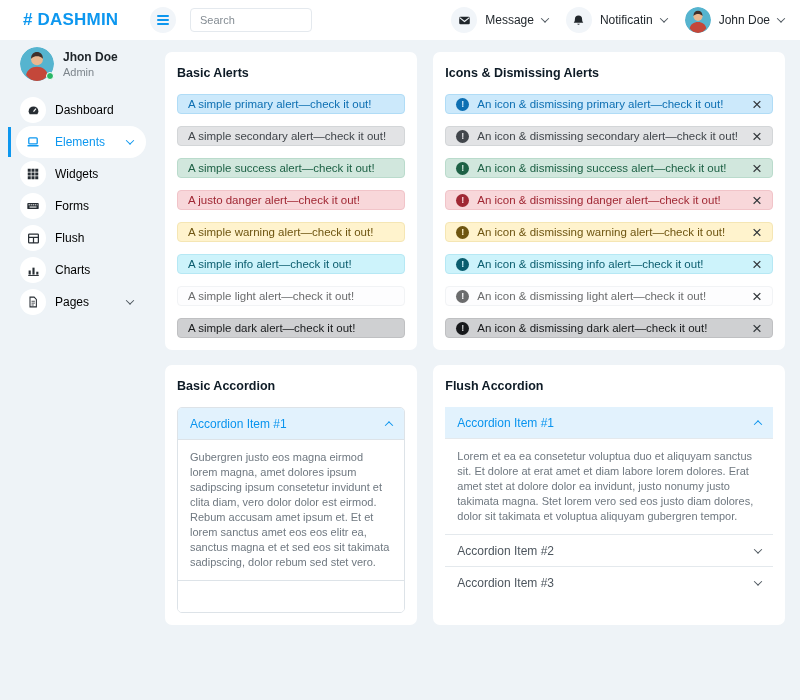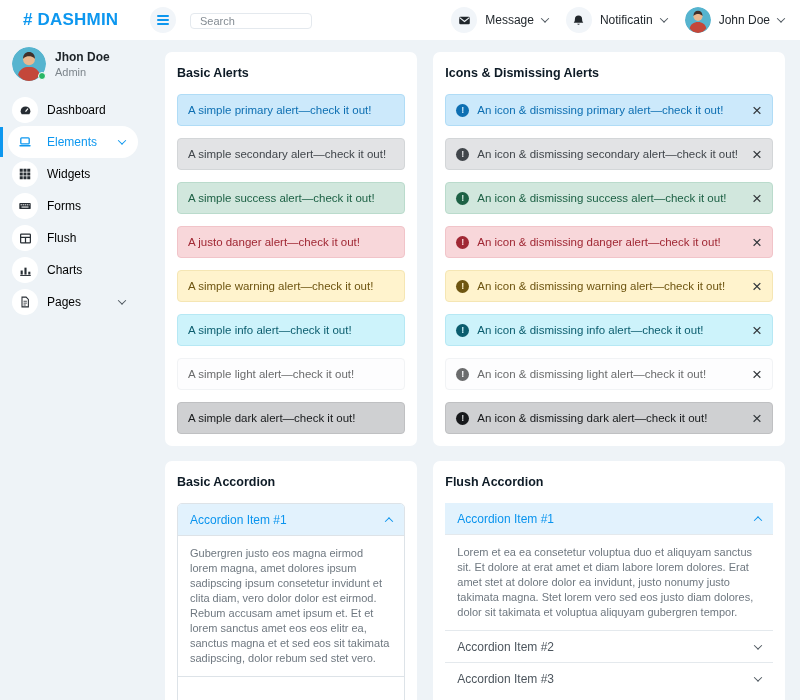--- a/index.html
+++ b/index.html
@@ -9,38 +9,38 @@
   
   .navbar { position:fixed; top:0; left:0; right:0; height:40px; background:#fff;
     display:flex; align-items:center; z-index:20; }
   .brand { width:150px; padding-left:23px; font-size:17px; font-weight:bold;
     color:#0d97ef; letter-spacing:.2px; white-space:nowrap; }
   .icon-circle { width:26px; height:26px; border-radius:50%; background:#f1f5f9;
     display:flex; align-items:center; justify-content:center; flex:none; color:#20262b; }
   .hamburger { width:12px; height:2px; background:#0d97ef; border-radius:1px;
     box-shadow:0 -4px 0 #0d97ef, 0 4px 0 #0d97ef; }
   .search-box { margin-left:14px; }
-  .search-box input { width:122px; height:16px; border:1px solid #e4e9ee; border-radius:4px;
+  .search-box input { width:122px; height:24px; border:1px solid #e4e9ee; border-radius:4px;
     padding:0 9px; font-size:11px; color:#444; outline:none; background:#fff;
     font-family:inherit; }
   .search-box input::placeholder { color:#848c93; }
   .nav-right { margin-left:auto; display:flex; align-items:center; padding-right:16px; }
   .nav-drop { display:flex; align-items:center; gap:8px; margin-left:18px;
     font-size:12px; color:#22282d; cursor:pointer; }
   .chev { display:inline-block; width:6px; height:6px;
     border-right:1.5px solid #4d565e; border-bottom:1.5px solid #4d565e;
     transform:rotate(45deg) translate(-1px,-1px); }
   .chev.blue { border-color:#0d97ef; }
   .avatar { position:relative; flex:none; }
   .avatar svg { display:block; border-radius:50%; }
   .status-dot { position:absolute; right:0; bottom:1px; width:8px; height:8px;
     border-radius:50%; background:#28b765; border:1.5px solid #fff; }
 
   
-  .sidebar { position:fixed; top:40px; left:0; bottom:0; width:150px; background:#eef3f7; z-index:10; }
+  .sidebar { position:fixed; top:40px; left:8px; bottom:0; width:150px; background:#eef3f7; z-index:10; }
   .user { display:flex; align-items:center; gap:9px; padding:7px 12px 13px; }
   .user-name { font-size:12px; font-weight:bold; color:#1c2227; }
   .user-role { font-size:11px; color:#7d858c; margin-top:2px; }
   .snav-item { position:relative; height:32px; display:flex; align-items:center;
     margin:0 12px 0 8px; padding-left:4px; border-radius:999px; font-size:12px;
     color:#000000; cursor:pointer; }
   .snav-icon { width:26px; height:26px; border-radius:50%; background:#fff;
     display:flex; align-items:center; justify-content:center; margin-right:9px;
     color:#272d33; flex:none; }
   .snav-item .chev { margin-left:auto; margin-right:13px; }
@@ -50,21 +50,21 @@
     width:3px; background:#0d97ef; }
 
   
   .main { position:fixed; left:150px; top:40px; right:0; bottom:0; background:#eef3f7;
     padding:12px 15px; display:grid; grid-template-columns:1fr 1fr; gap:15px 16px;
     align-content:start; overflow:hidden; }
   .card { background:#fff; border-radius:7px; padding:12px; }
   .card-title { font-size:12.5px; font-weight:bold; color:#0e1b26; margin:2px 0 14px; }
 
   
-  .alert { height:32px; display:flex; align-items:center; gap:8px; border:1px solid;
+  .alert { height:20px; display:flex; align-items:center; gap:8px; border:1px solid;
     border-radius:4px; padding:0 10px; font-size:11.5px; margin-bottom:12px;
     background:var(--bg); white-space:nowrap; overflow:hidden; }
   .alert:last-child { margin-bottom:0; }
   .alert-primary   { --bg:#cce9fb; border-color:#b0dcf6; color:#0d6fb2; }
   .alert-secondary { --bg:#e2e3e5; border-color:#d3d6d8; color:#41464b; }
   .alert-success   { --bg:#d1e7dd; border-color:#badbcc; color:#1d6145; }
   .alert-danger    { --bg:#f8d7da; border-color:#f1c4c9; color:#a02834; }
   .alert-warning   { --bg:#fff3cd; border-color:#f5e6b4; color:#6e5511; }
   .alert-info      { --bg:#cdf3fb; border-color:#b6e8f4; color:#0b5d6e; }
   .alert-light     { --bg:#fdfdfe; border-color:#f1f3f5; color:#6b6c6d; }

